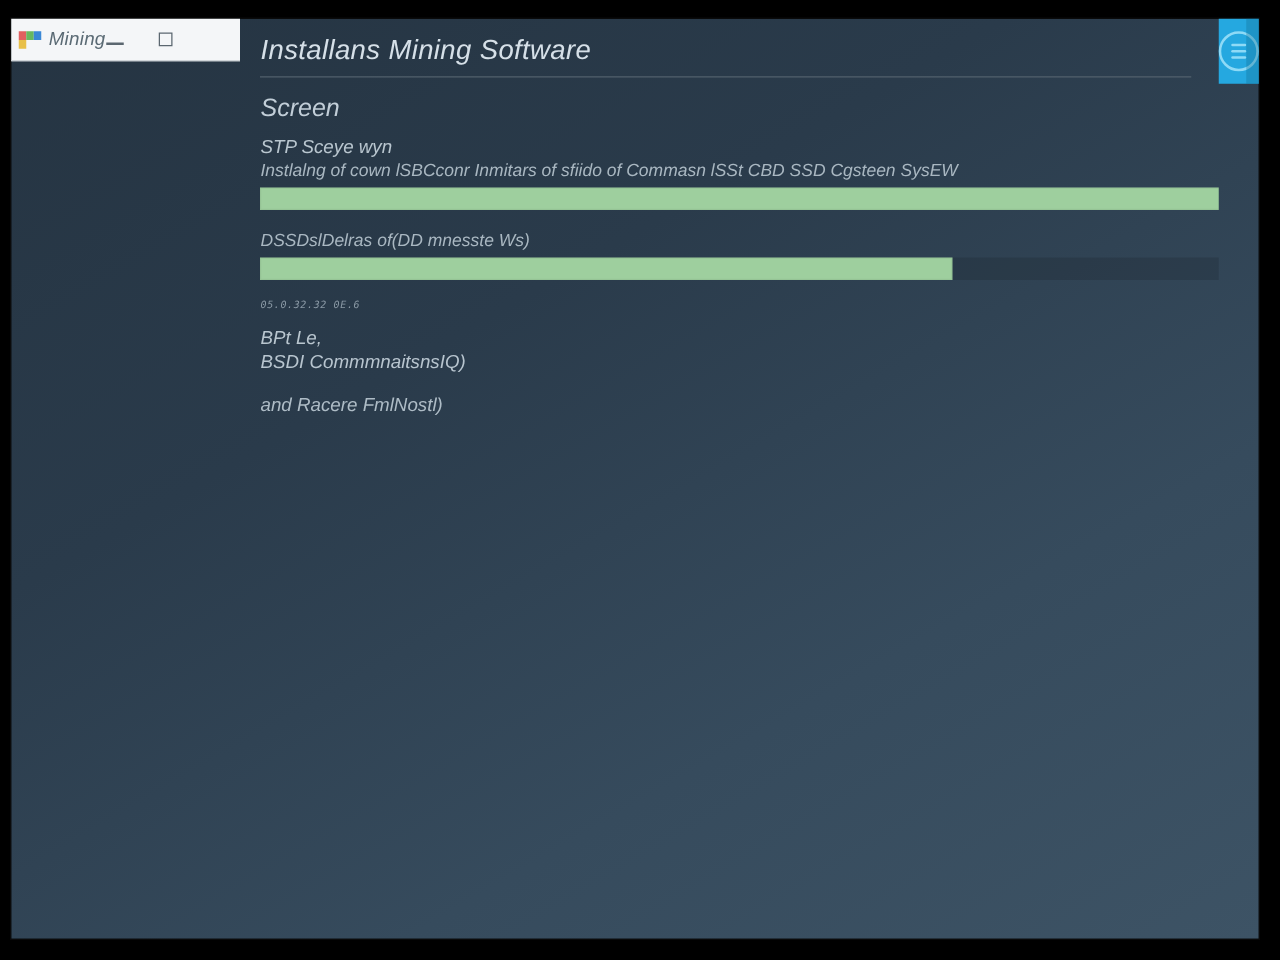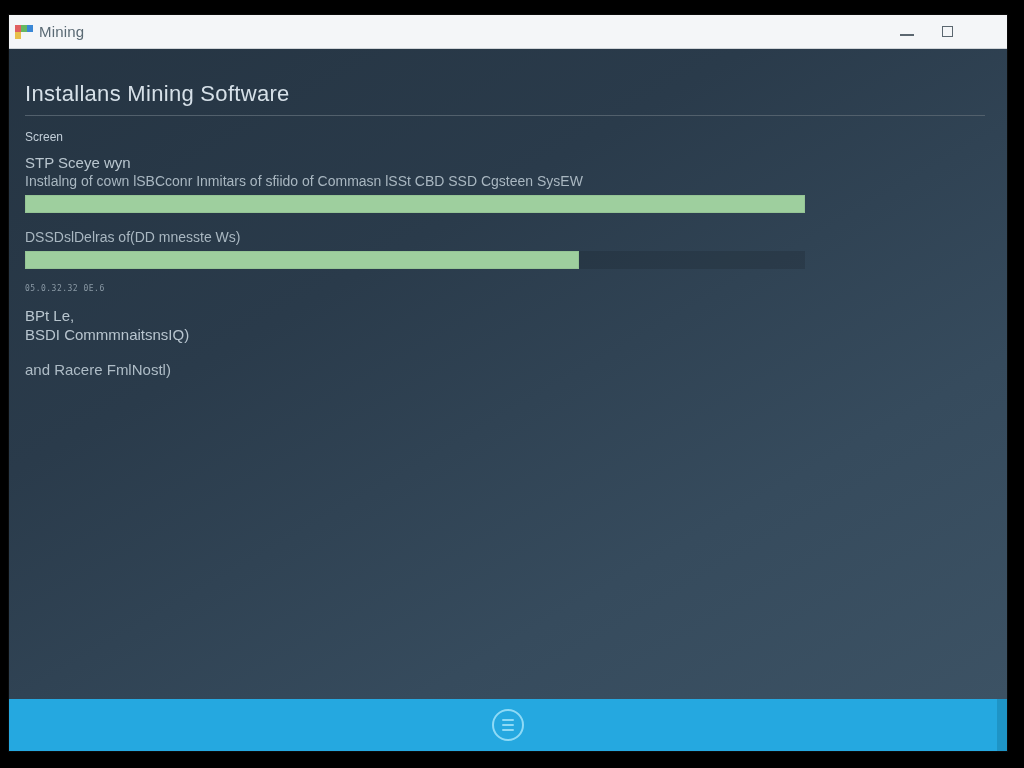--- a/index.html
+++ b/index.html
@@ -7,23 +7,24 @@
   body {
     background: #000;
     font-family: "Segoe UI", Arial, sans-serif;
     display: flex;
     flex-direction: column;
     padding: 14px 16px 16px 8px;
   }
   .window {
     flex: 1;
     display: flex;
-    flex-direction: column;
+    flex-direction: row;
     background: linear-gradient(150deg, #253442 0%, #2a3b4b 35%, #364b5d 70%, #3d5365 100%);
     border: 1px solid #0a0a0a;
+    font-style: italic;
   }
   
   .titlebar {
     height: 34px;
     background: #f4f6f8;
     display: flex;
     align-items: center;
     padding: 0 6px 0 6px;
     border-bottom: 1px solid #cfd4d8;
   }
@@ -43,39 +44,39 @@
   .win-btn {
     width:16px; height:16px;
     display:flex; align-items:center; justify-content:center;
     color:#5b6770; font-size:15px;
   }
   .win-min { border-bottom:2px solid #5b6770; width:14px; height:0; margin-top:6px;}
   .win-max { border:1.5px solid #5b6770; width:11px; height:11px;}
   
   .content {
     flex:1;
-    padding: 32px 22px 10px 16px;
+    padding: 12px 22px 10px 16px;
     color:#cdd7df;
     overflow:hidden;
     position:relative;
   }
   h1.page-title {
     font-size:22px;
     font-weight:400;
     color:#d6e0e8;
     letter-spacing:.3px;
     margin-bottom:8px;
   }
   .hr {
     height:1px;
     background:#52606c;
     margin: 4px 0 14px 0;
   }
   .sect-label {
-    font-size:12px;
+    font-size:20px;
     color:#c2ced8;
     margin-bottom:10px;
   }
   .step-name {
     font-size:15px;
     color:#b9c6cf;
     margin-bottom:2px;
   }
   .step-desc {
     font-size:14px;

